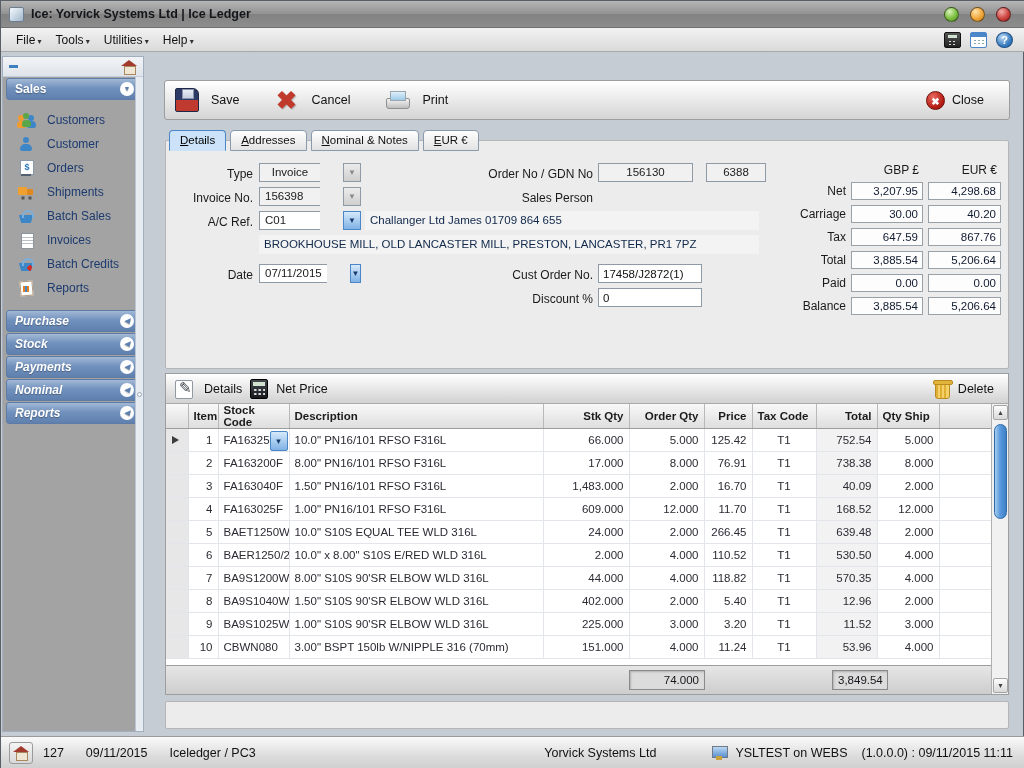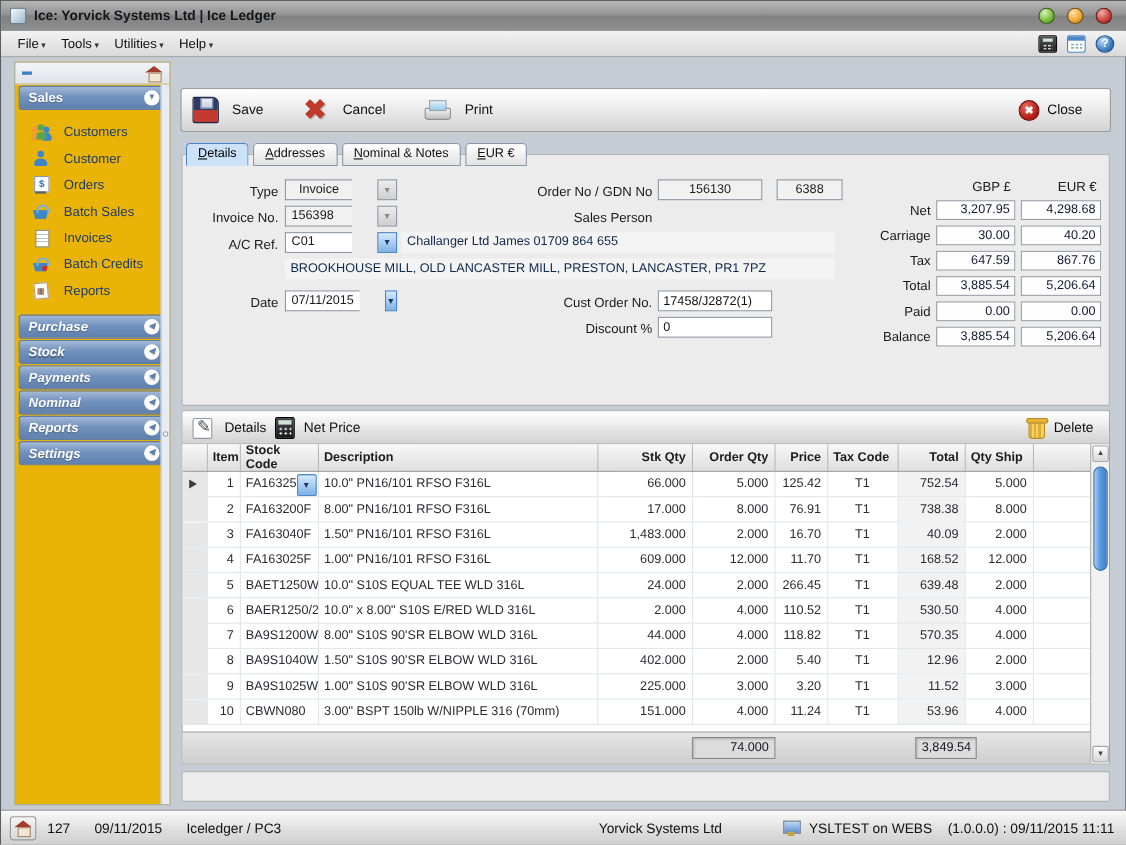--- a/index.html
+++ b/index.html
@@ -34,22 +34,22 @@
     background-image:radial-gradient(#ddd 1px, transparent 1.2px); background-size:4px 3px; }
   .calendar-icon { background:#fff; border:1px solid #4a86c8; border-radius:2px; }
   .calendar-icon::before { content:""; position:absolute; left:0; top:0; right:0; height:4px; background:#4a86c8; }
   .calendar-icon::after { content:""; position:absolute; left:2px; top:6px; right:2px; bottom:2px;
     background-image:radial-gradient(#8aa 1px, transparent 1.2px); background-size:4px 3px; }
   .help-icon { border-radius:50%; background:radial-gradient(circle at 35% 30%, #bcd9f5, #3d7fc1 60%, #1d5a9b);
     border:1px solid #1a4d85; color:#fff; font-weight:bold; font-size:11px; text-align:center; line-height:15px; }
   .help-icon::before { content:"?"; }
 
   
-  .sidebar { position:absolute; left:12px; top:55px; width:142px; height:676px;
-    background:#eab308; border:1px solid #a3afbf; }
+  .sidebar { position:absolute; left:1px; top:55px; width:142px; height:676px;
+    background:#a3a3a3; border:1px solid #a3afbf; }
   .side-top { height:20px; background:linear-gradient(#f2f4f7,#dfe4ea); border-bottom:1px solid #c3ccd8;
     display:flex; align-items:center; justify-content:space-between; padding:0 6px; }
   .dash-icon { width:9px; height:3px; background:#3d7fc1; display:inline-block; }
   .home-icon { position:relative; width:16px; height:14px; display:inline-block; }
   .home-icon::before { content:""; position:absolute; left:0; top:0;
     border-left:8px solid transparent; border-right:8px solid transparent; border-bottom:6px solid #a23a2e; }
   .home-icon::after { content:""; position:absolute; left:3px; top:6px; width:10px; height:7px;
     background:#efe6d4; border:1px solid #a98860; }
   .side-head { height:22px; margin:1px 3px 0 3px; border-radius:3px; border:1px solid #5e7ba6;
     background:linear-gradient(#a3b9d6,#7191bd 45%,#5f80ae);
@@ -267,20 +267,24 @@
       </div>
         <div class="side-item">
         <span class="sicon customer-icon"></span>
         <span>Customer</span>
       </div>
         <div class="side-item">
         <span class="sicon orders-icon"></span>
         <span>Orders</span>
       </div>
         <div class="side-item">
+        <span class="sicon shipments-icon"></span>
+        <span>Shipments</span>
+      </div>
+        <div class="side-item">
         <span class="sicon batch-sales-icon"></span>
         <span>Batch Sales</span>
       </div>
         <div class="side-item">
         <span class="sicon invoices-icon"></span>
         <span>Invoices</span>
       </div>
         <div class="side-item">
         <span class="sicon batch-credits-icon"></span>
         <span>Batch Credits</span>
@@ -303,24 +307,20 @@
         <div class="side-head">
         <span>Payments</span>
         <span class="chev">◀</span>
       </div>
         <div class="side-head">
         <span>Nominal</span>
         <span class="chev">◀</span>
       </div>
         <div class="side-head">
         <span>Reports</span>
-        <span class="chev">◀</span>
-      </div>
-        <div class="side-head">
-        <span>Settings</span>
         <span class="chev">◀</span>
       </div>
       </div>
     <div class="sidebar-scroll">
         <span class="dot"></span>
       </div>
   </div>
 
 
   <div class="toolbar">

